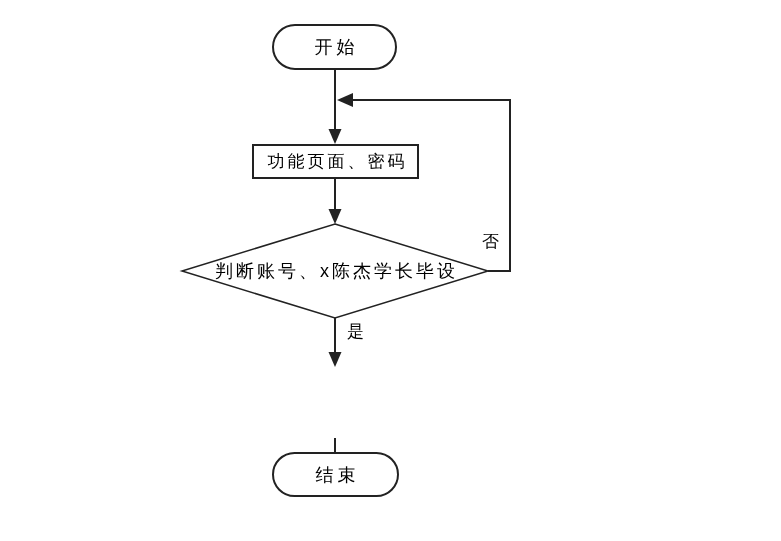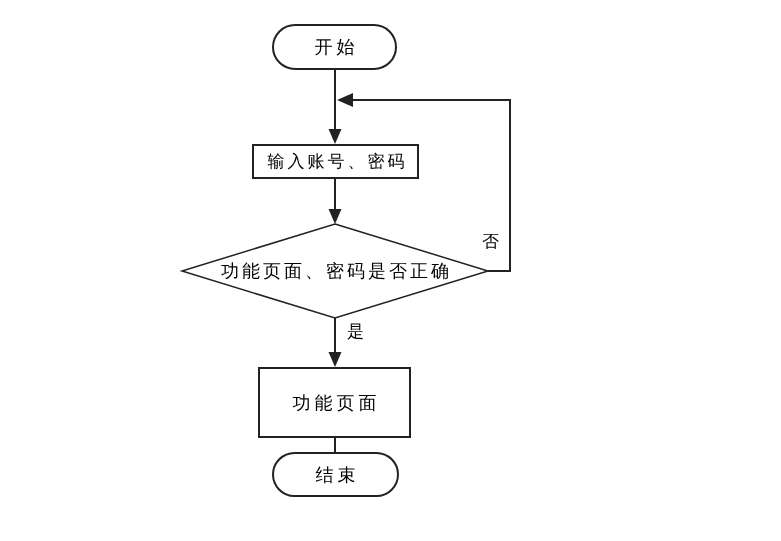--- a/index.html
+++ b/index.html
@@ -110,32 +110,29 @@
       <path class="connector" d="M488,271 L510,271 L510,100 L352,100"></path>
       <polygon class="arrowhead" points="337,100 353,93 353,107"></polygon>
     </g>
   </svg>
 
   <div class="node stadium node-start">
     <span>开始</span>
   </div>
 
   <div class="node node-input">
-    <span>输入账号、密码</span>
+    <span>功能页面、密码</span>
   </div>
 
   <div class="decision-label">
-    <span>功能页面、密码是否正确</span>
+    <span>判断账号、x陈杰学长毕设</span>
   </div>
 
   <div class="edge-label edge-label-no">否</div>
   <div class="edge-label edge-label-yes">是</div>
 
-  <div class="node node-function">
-    <span>功能页面</span>
-  </div>
 
   <div class="node stadium node-end">
     <span>结束</span>
   </div>
 
 
 </div>
 
 </body></html>

